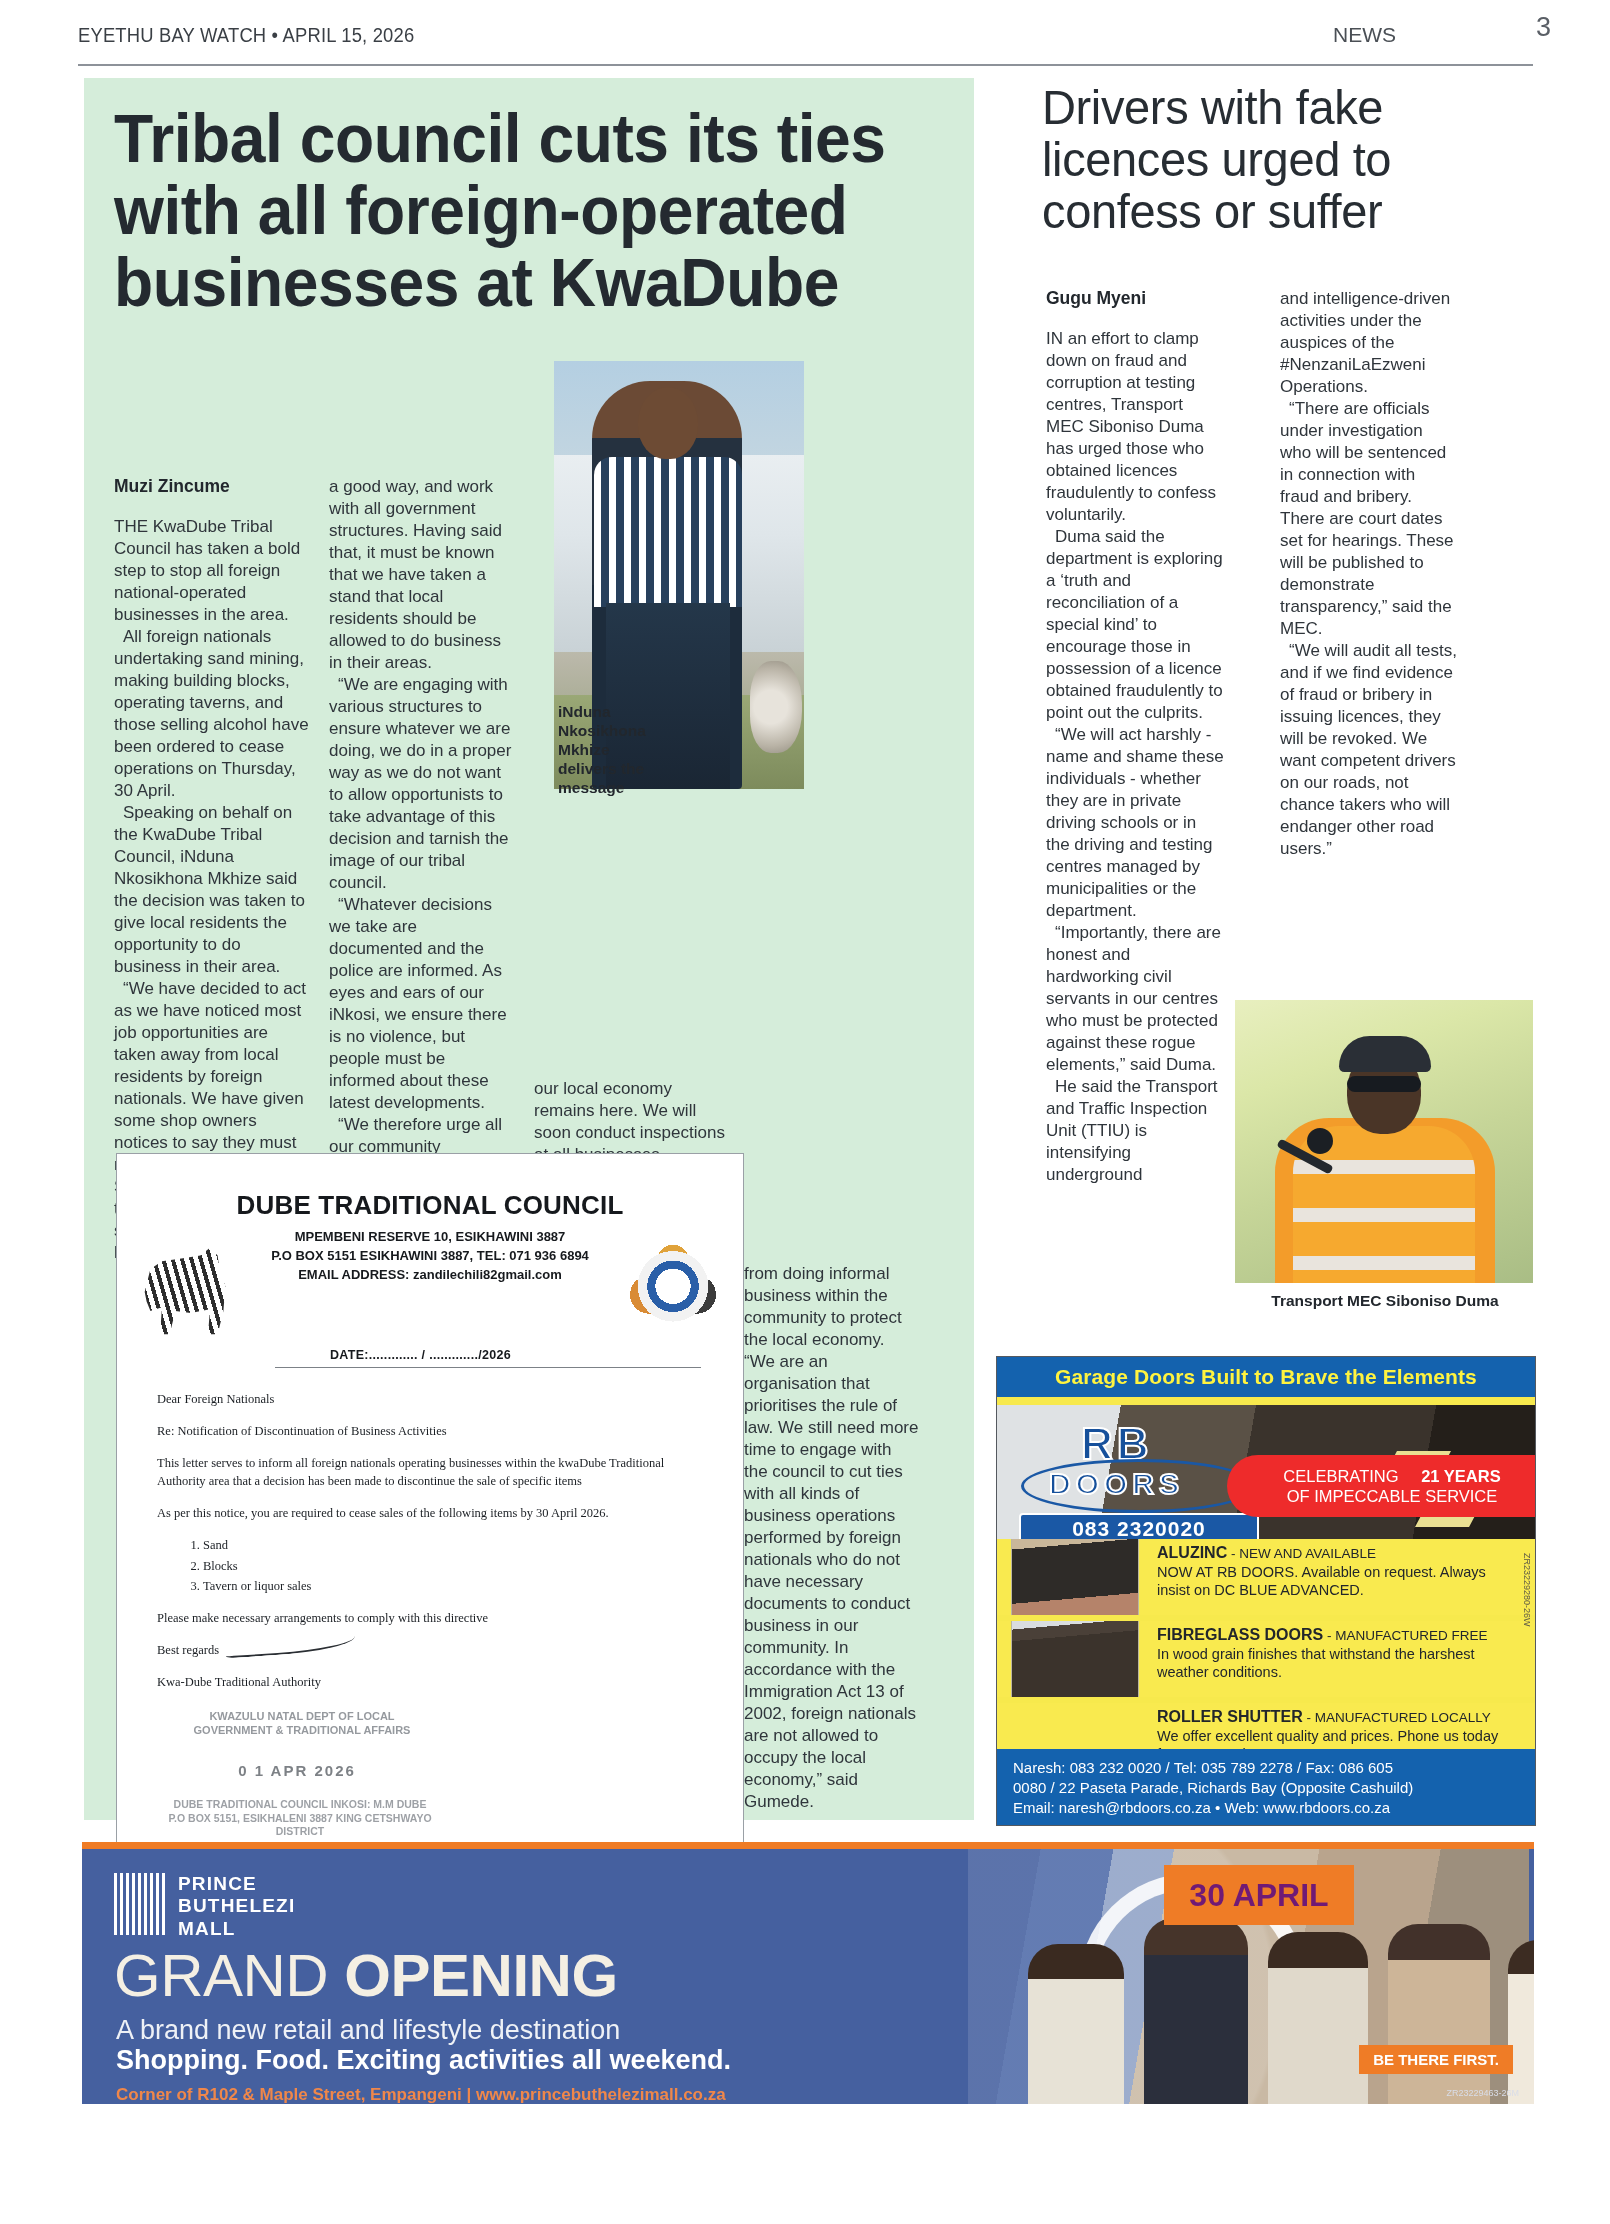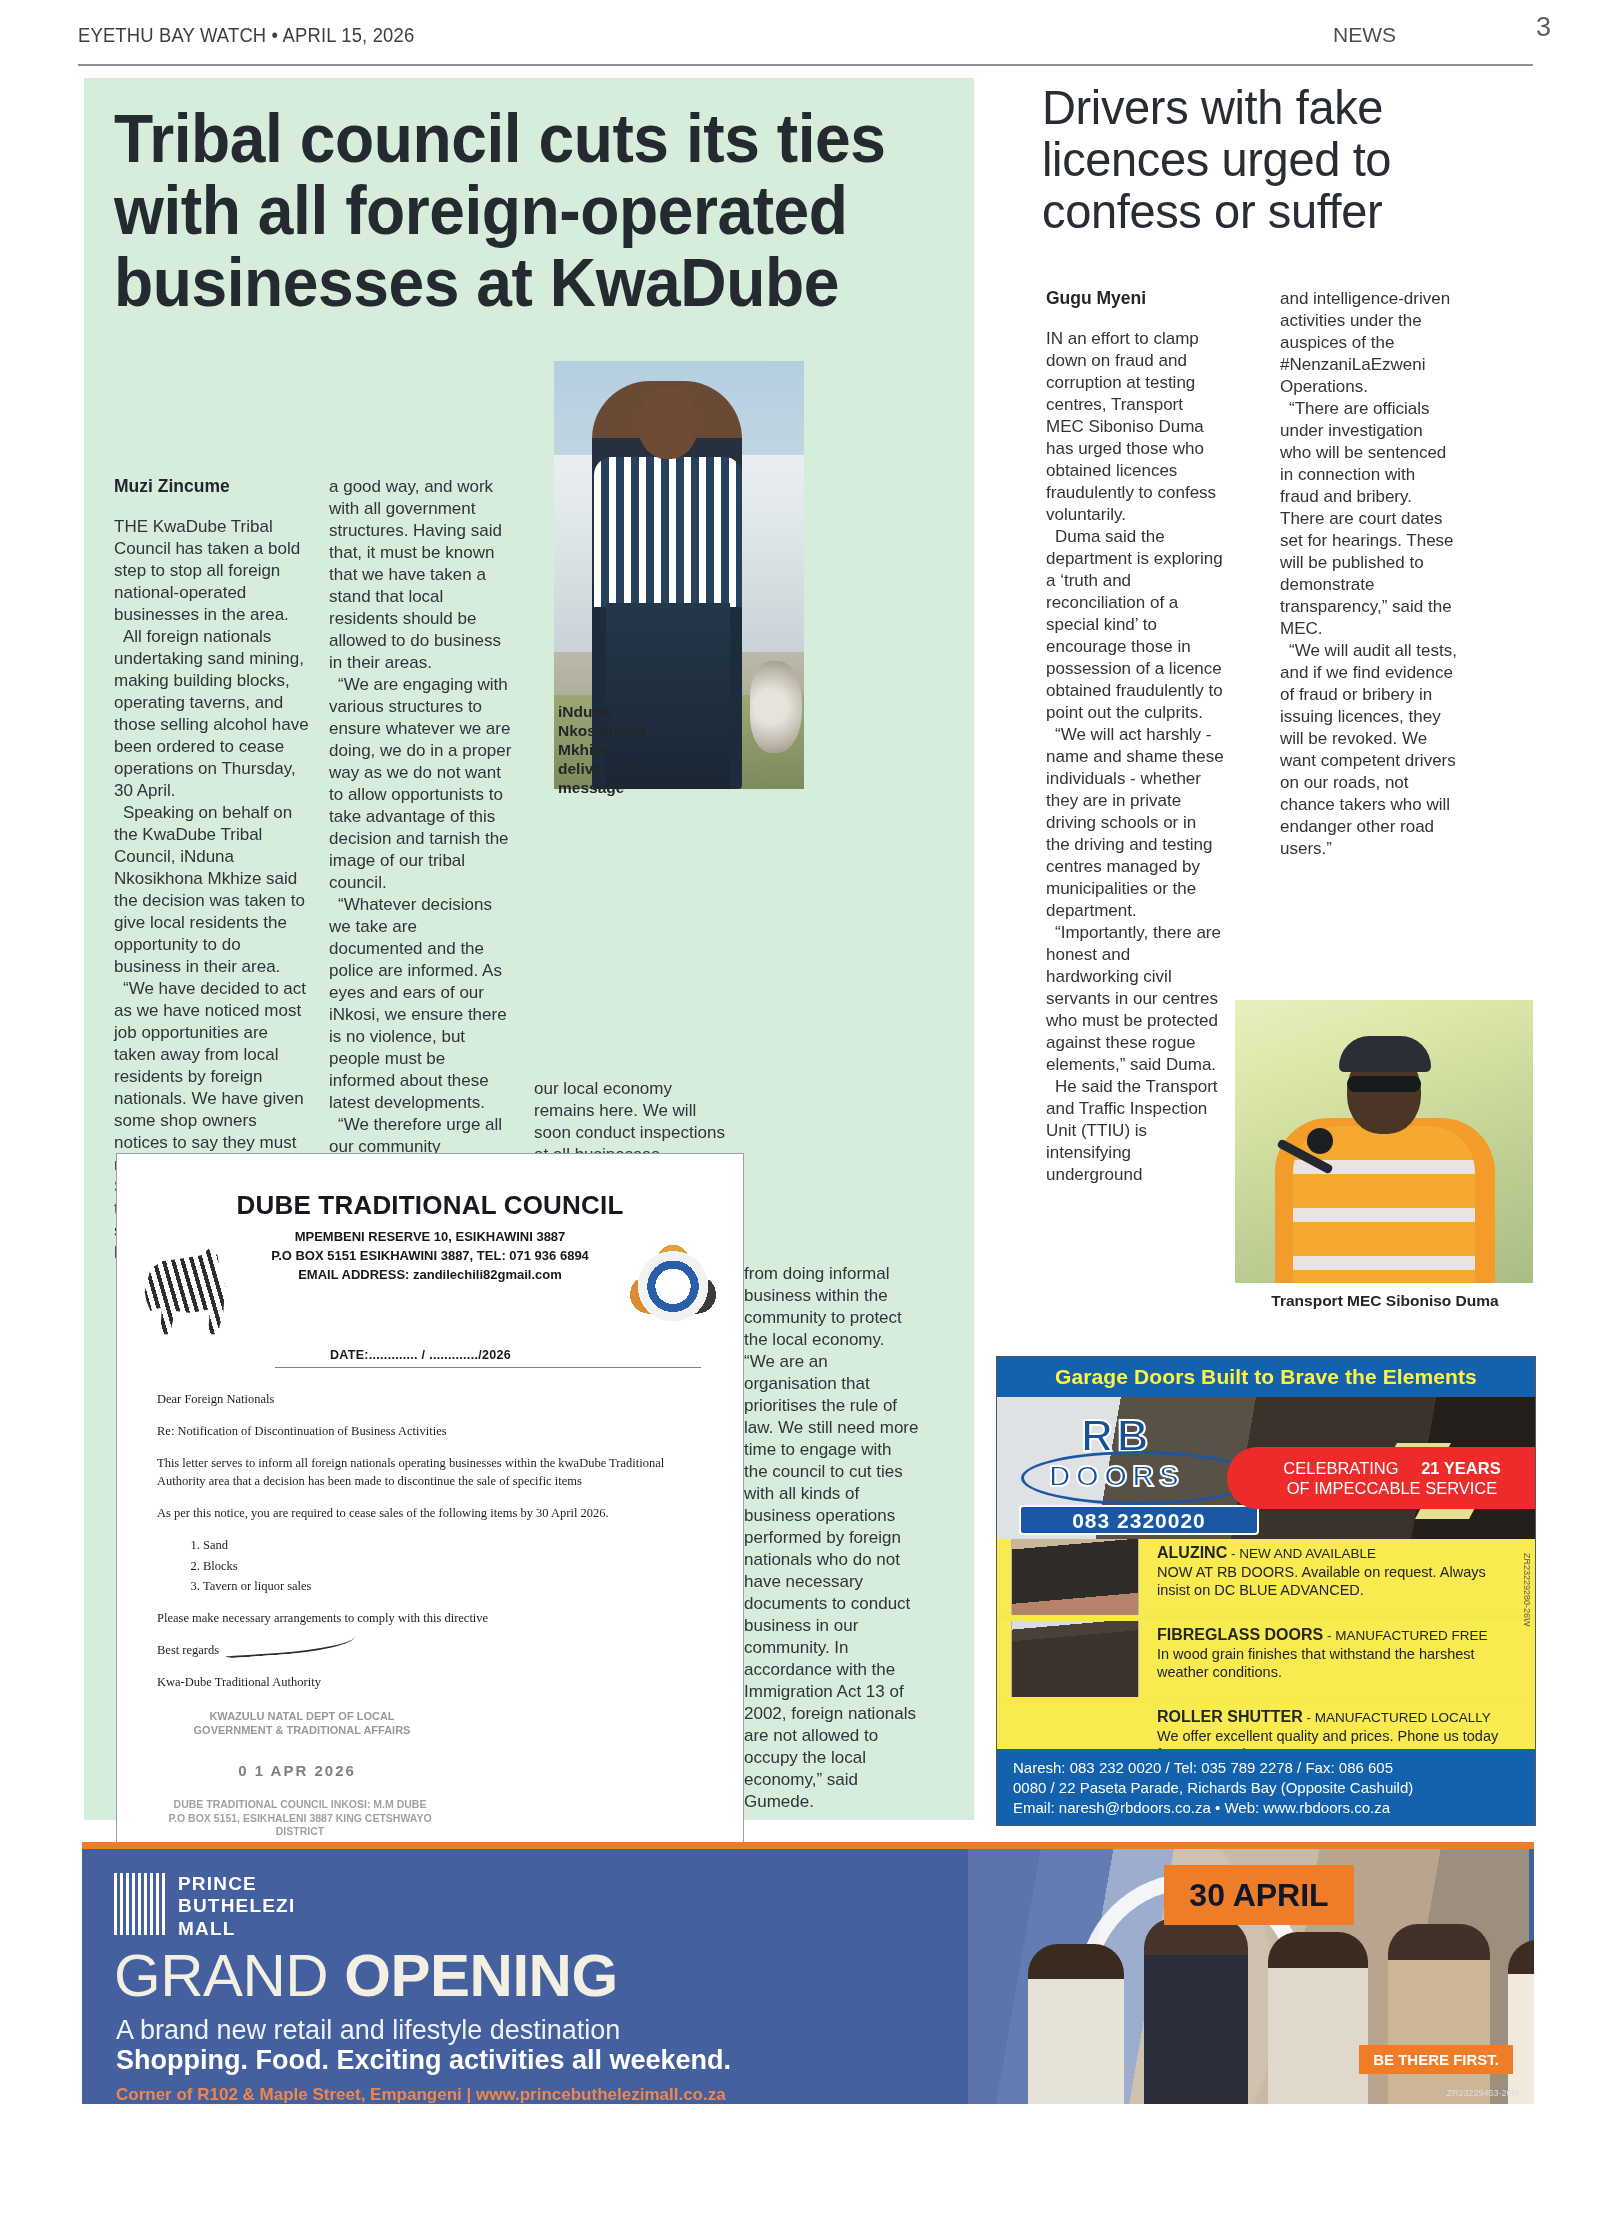--- a/index.html
+++ b/index.html
@@ -222,21 +222,21 @@
     border: 1px solid #55595f; background: #f7e94d; overflow: hidden;
   }
   .rb-top {
     position: absolute; left:0; top:0; width:100%; height:40px; background:#1462ae;
   }
   .rb-top span {
     display:block; text-align:center; line-height:40px; color:#fff33f;
     font-weight:700; font-size:21px; letter-spacing:.1px;
   }
   .rb-hero {
-    position:absolute; left:0; top:40px; width:100%; height:142px;
+    position:absolute; left:0; top:48px; width:100%; height:142px;
     background: linear-gradient(100deg,#dfe2e4 0 22%, #5a5146 22% 46%, #3a332c 46% 78%, #241f1a 78% 100%);
     overflow:hidden;
   }
   .rb-hero-stripe1 { position:absolute; right:92px; top:46px; width:54px; height:30px;
     background:#e9df92; transform: skewX(-28deg); }
   .rb-hero-stripe2 { position:absolute; right:58px; top:92px; width:54px; height:30px;
     background:#e9df92; transform: skewX(-28deg); }
   .rb-logo {
     position:absolute; left:18px; top:12px; width:250px; height:120px;
   }
@@ -294,21 +294,21 @@
   .pbm-logo-mark {
     position:absolute; left:32px; top:24px; width:52px; height:62px;
     background: repeating-linear-gradient(90deg,#fff 0 3px, transparent 3px 6px);
   }
   .pbm-logo-txt {
     position:absolute; left:96px; top:24px; color:#fff; font-weight:700;
     font-size:19px; line-height:1.18; letter-spacing:1.2px;
   }
   .pbm-date {
     position:absolute; left:1082px; top:16px; width:190px; height:60px;
-    background:#ef7c26; color:#0f172a; font-weight:700; font-size:32px;
+    background:#ef7c26; color:#701a75; font-weight:700; font-size:32px;
     text-align:center; line-height:60px;
   }
   .pbm-grand {
     position:absolute; left:32px; top:92px; color:#f4efe3; font-size:60px;
     letter-spacing:-.5px;
   }
   .pbm-grand b { font-weight:700; }
   .pbm-sub1 { position:absolute; left:34px; top:166px; color:#eef1f6; font-size:27px; }
   .pbm-sub2 { position:absolute; left:34px; top:196px; color:#ffffff; font-size:27px; font-weight:700; }
   .pbm-addr { position:absolute; left:34px; top:236px; color:#f0874a; font-size:17px; font-weight:700; }

